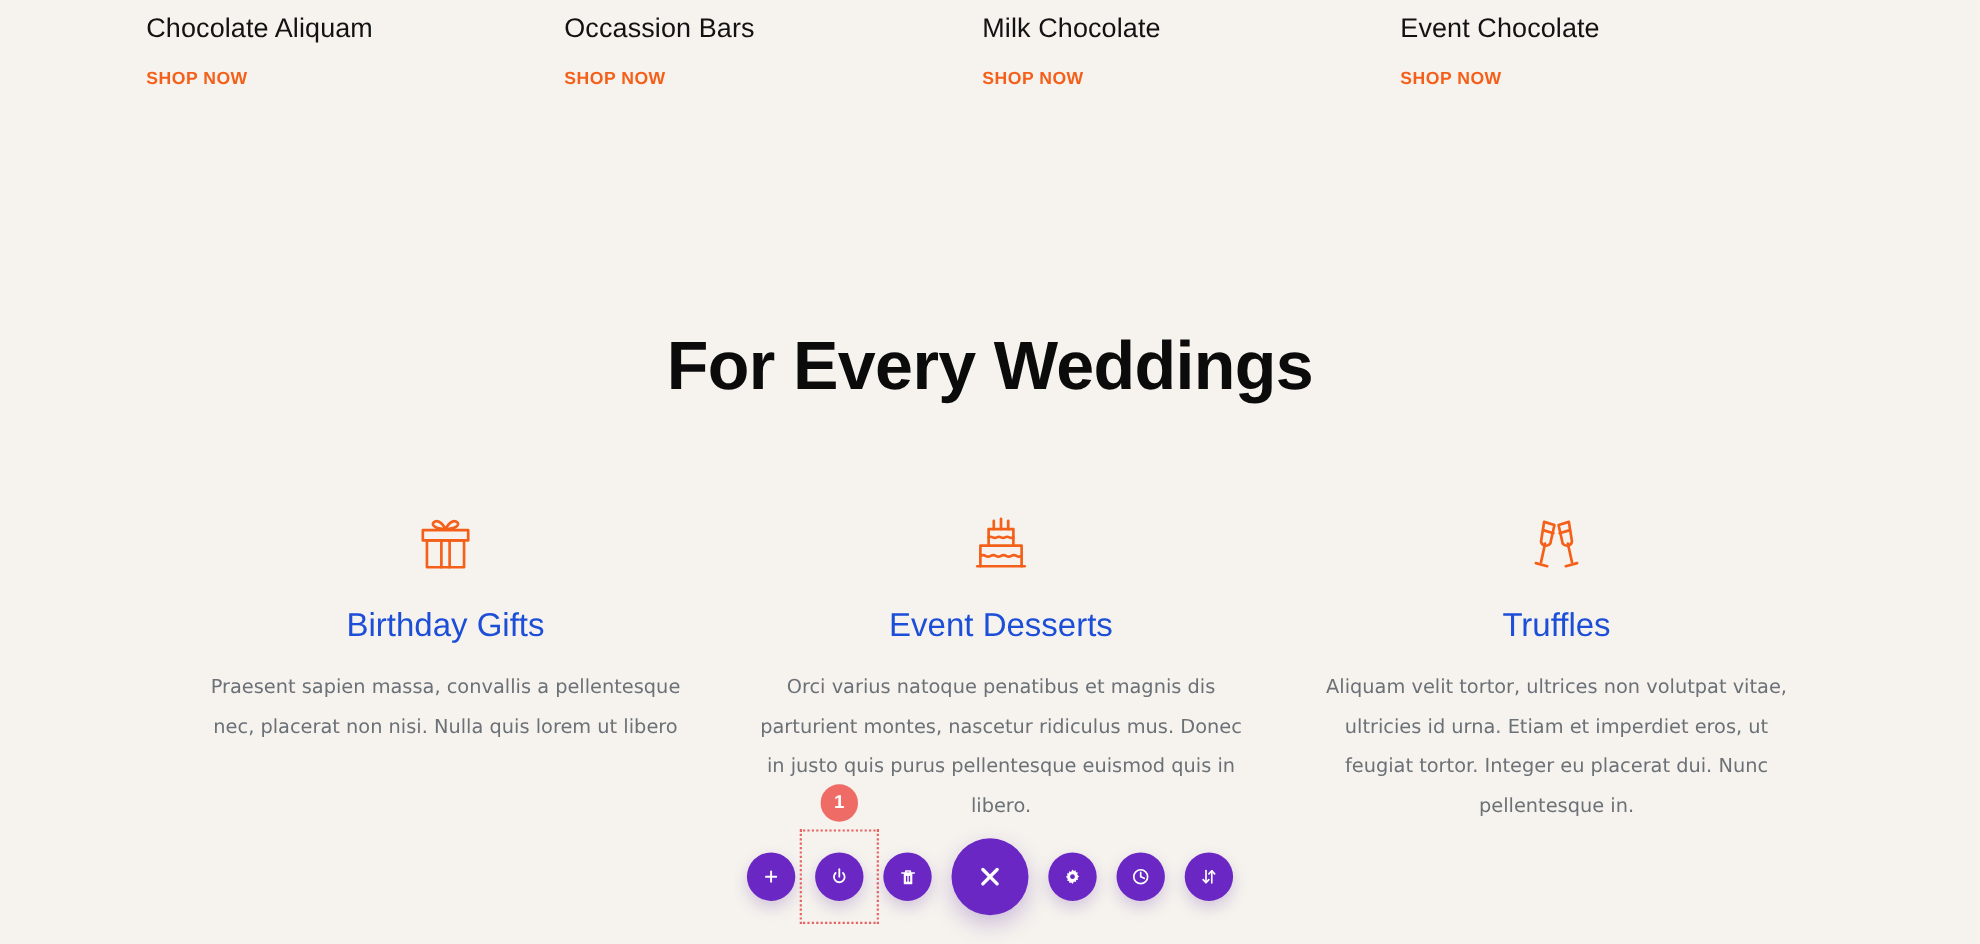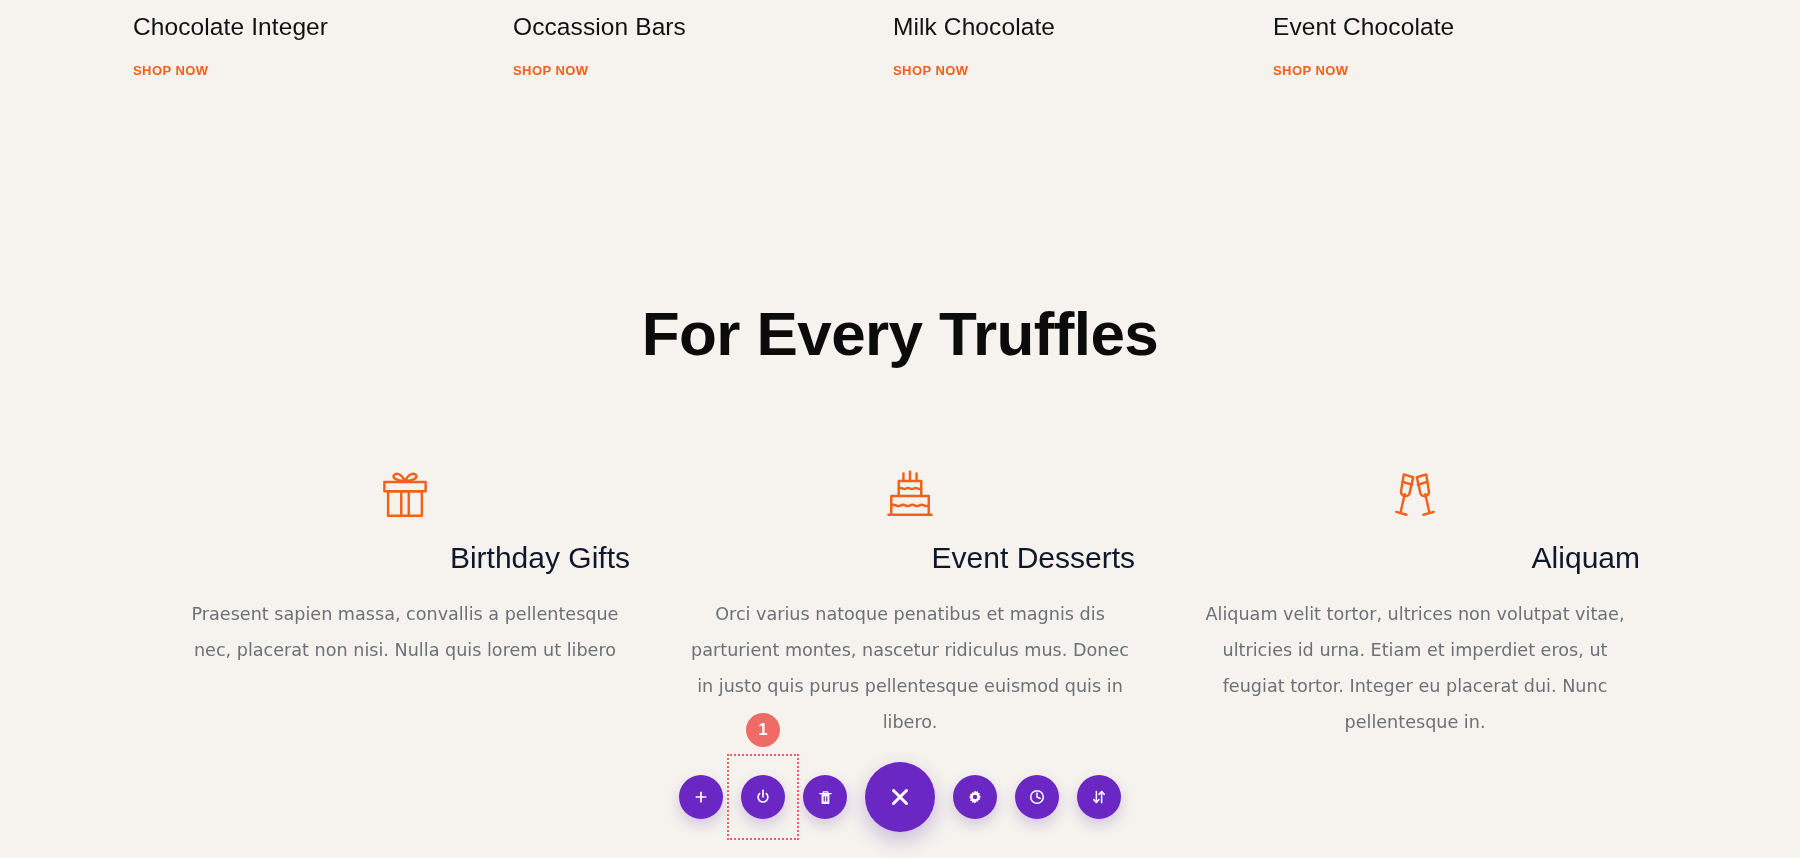--- a/index.html
+++ b/index.html
@@ -41,21 +41,21 @@
     font-weight: 400;
     color: #121212;
     letter-spacing: 0.1px;
     white-space: nowrap;
     line-height: 1.2;
   }
 
   .shop-now {
     display: inline-block;
     margin-top: 22px;
-    font-size: 13px;
+    font-size: 16px;
     font-weight: 700;
     letter-spacing: 0.45px;
     color: #f4601a;
     text-decoration: none;
     white-space: nowrap;
   }
 
   
   .events-section {
     position: absolute;
@@ -98,27 +98,26 @@
   }
 
   .feature-icon {
     height: 64px;
     display: flex;
     align-items: flex-end;
     justify-content: center;
   }
 
   .feature-title {
-    margin-top: 14px;
+    margin-top: 25px;
     font-size: 30px;
     font-weight: 400;
-    color: #0f172a;
+    color: #1d4ed8;
     letter-spacing: 0px;
     line-height: 1.2;
-    text-align: right;
   }
 
   .feature-text {
     margin-top: 20px;
     font-size: 17.6px;
     line-height: 36px;
     color: #6b7177;
     font-family: "DejaVu Sans", sans-serif;
     font-weight: 400;
   }
@@ -196,21 +195,21 @@
     font-family: "Liberation Sans", sans-serif;
     z-index: 4;
   }
 </style>
 </head>
 <body>
 
 <div class="product-row">
 
   <div class="product-card">
-    <div class="product-title">Chocolate Integer</div>
+    <div class="product-title">Chocolate Aliquam</div>
     <a class="shop-now" href="#">SHOP NOW</a>
   </div>
 
   <div class="product-card">
     <div class="product-title">Occassion Bars</div>
     <a class="shop-now" href="#">SHOP NOW</a>
   </div>
 
   <div class="product-card">
     <div class="product-title">Milk Chocolate</div>
@@ -218,21 +217,21 @@
   </div>
 
   <div class="product-card">
     <div class="product-title">Event Chocolate</div>
     <a class="shop-now" href="#">SHOP NOW</a>
   </div>
 
 </div>
 
 <div class="events-section">
-  <h1 class="section-heading">For Every Truffles</h1>
+  <h1 class="section-heading">For Every Weddings</h1>
 </div>
 
 <div class="features">
 
   <div class="feature">
     <div class="feature-icon">
       <svg width="60" height="60" viewBox="0 0 64 64" fill="none" stroke="#f4601a" stroke-width="2.6" stroke-linecap="round" stroke-linejoin="round">
         <path d="M32 16c-4-8-9-9-11.5-6.5C18 12 22 16 32 16z"></path>
         <path d="M32 16c4-8 9-9 11.5-6.5C46 12 42 16 32 16z"></path>
         <rect x="10" y="17" width="44" height="10"></rect>
@@ -270,21 +269,21 @@
         <path d="M20 9l10 3-4 18a5 5 0 0 1-9-2z"></path>
         <line x1="19" y1="17" x2="29" y2="20"></line>
         <line x1="21" y1="30" x2="17" y2="48"></line>
         <line x1="12" y1="49" x2="23" y2="52"></line>
         <path d="M44 9l-10 3 4 18a5 5 0 0 0 9-2z"></path>
         <line x1="45" y1="17" x2="35" y2="20"></line>
         <line x1="43" y1="30" x2="47" y2="48"></line>
         <line x1="41" y1="52" x2="52" y2="49"></line>
       </svg>
     </div>
-    <div class="feature-title">Aliquam</div>
+    <div class="feature-title">Truffles</div>
     <p class="feature-text">Aliquam velit tortor, ultrices non volutpat vitae, ultricies id urna. Etiam et imperdiet eros, ut feugiat tortor. Integer eu placerat dui. Nunc pellentesque in.</p>
   </div>
 
 </div>
 
 <div class="toolbar">
 
   <div class="tb-slot">
     <button class="tb-btn">
       <svg width="16" height="16" viewBox="0 0 24 24" stroke="#ffffff" stroke-width="2.6" stroke-linecap="round">

